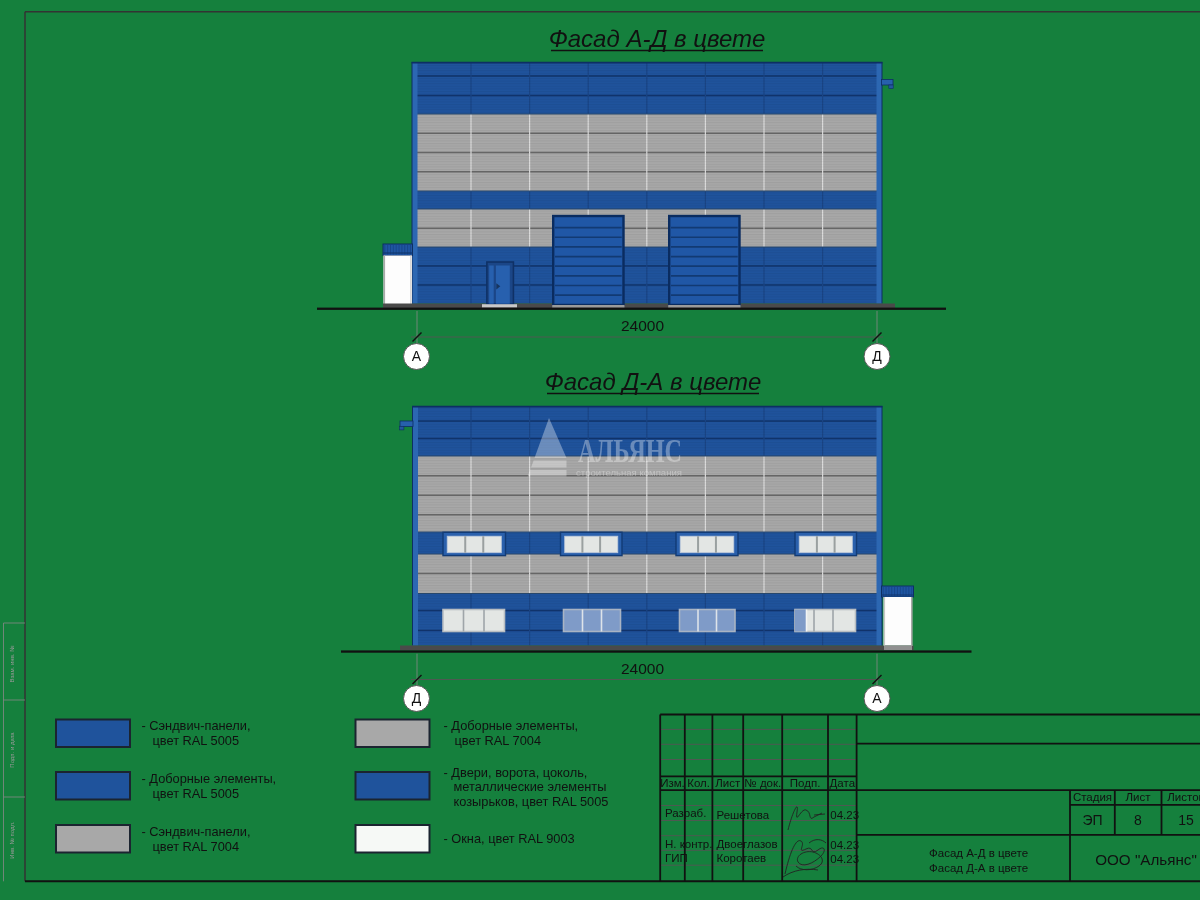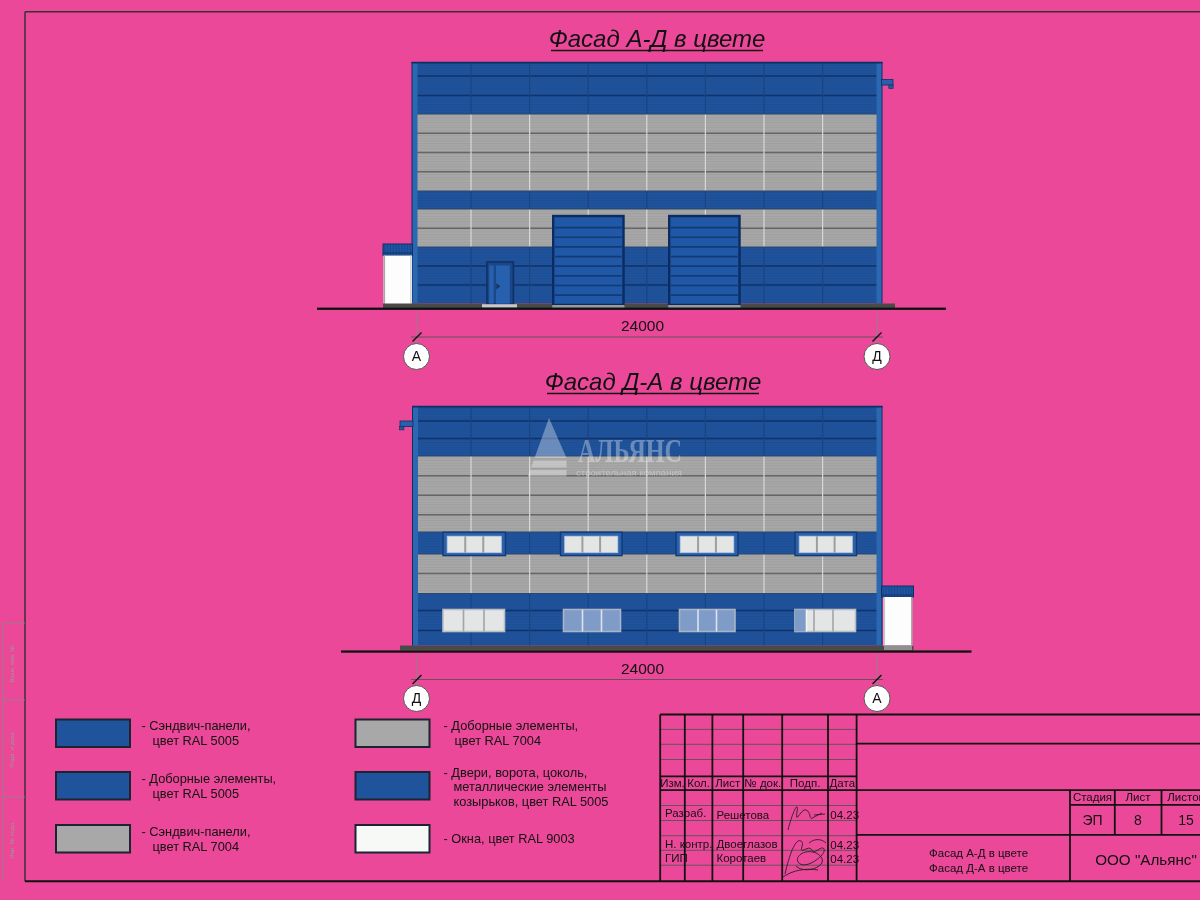--- a/index.html
+++ b/index.html
@@ -1,14 +1,14 @@
 <!DOCTYPE html>
 <html><head><meta charset="utf-8"><title>sheet</title><style>
 html,body{margin:0;padding:0;background:#fff;}
-#page{position:relative;width:1200px;height:900px;background:#ec4899;overflow:hidden;font-family:"Liberation Sans", sans-serif;}
+#page{position:relative;width:1200px;height:900px;background:#15803d;overflow:hidden;font-family:"Liberation Sans", sans-serif;}
 svg{position:absolute;left:0;top:0;}
 </style></head><body>
 <div id="page">
 <svg width="1200" height="900" viewBox="0 0 1200 900" font-family="Liberation Sans, sans-serif">
 <defs>
         <pattern id="corr" width="4" height="2.6" patternUnits="userSpaceOnUse">
           <rect width="4" height="2.6" fill="none"></rect>
           <line x1="0" y1="0.5" x2="4" y2="0.5" stroke="rgba(0,0,0,0.055)" stroke-width="1"></line>
         </pattern>
       </defs>

